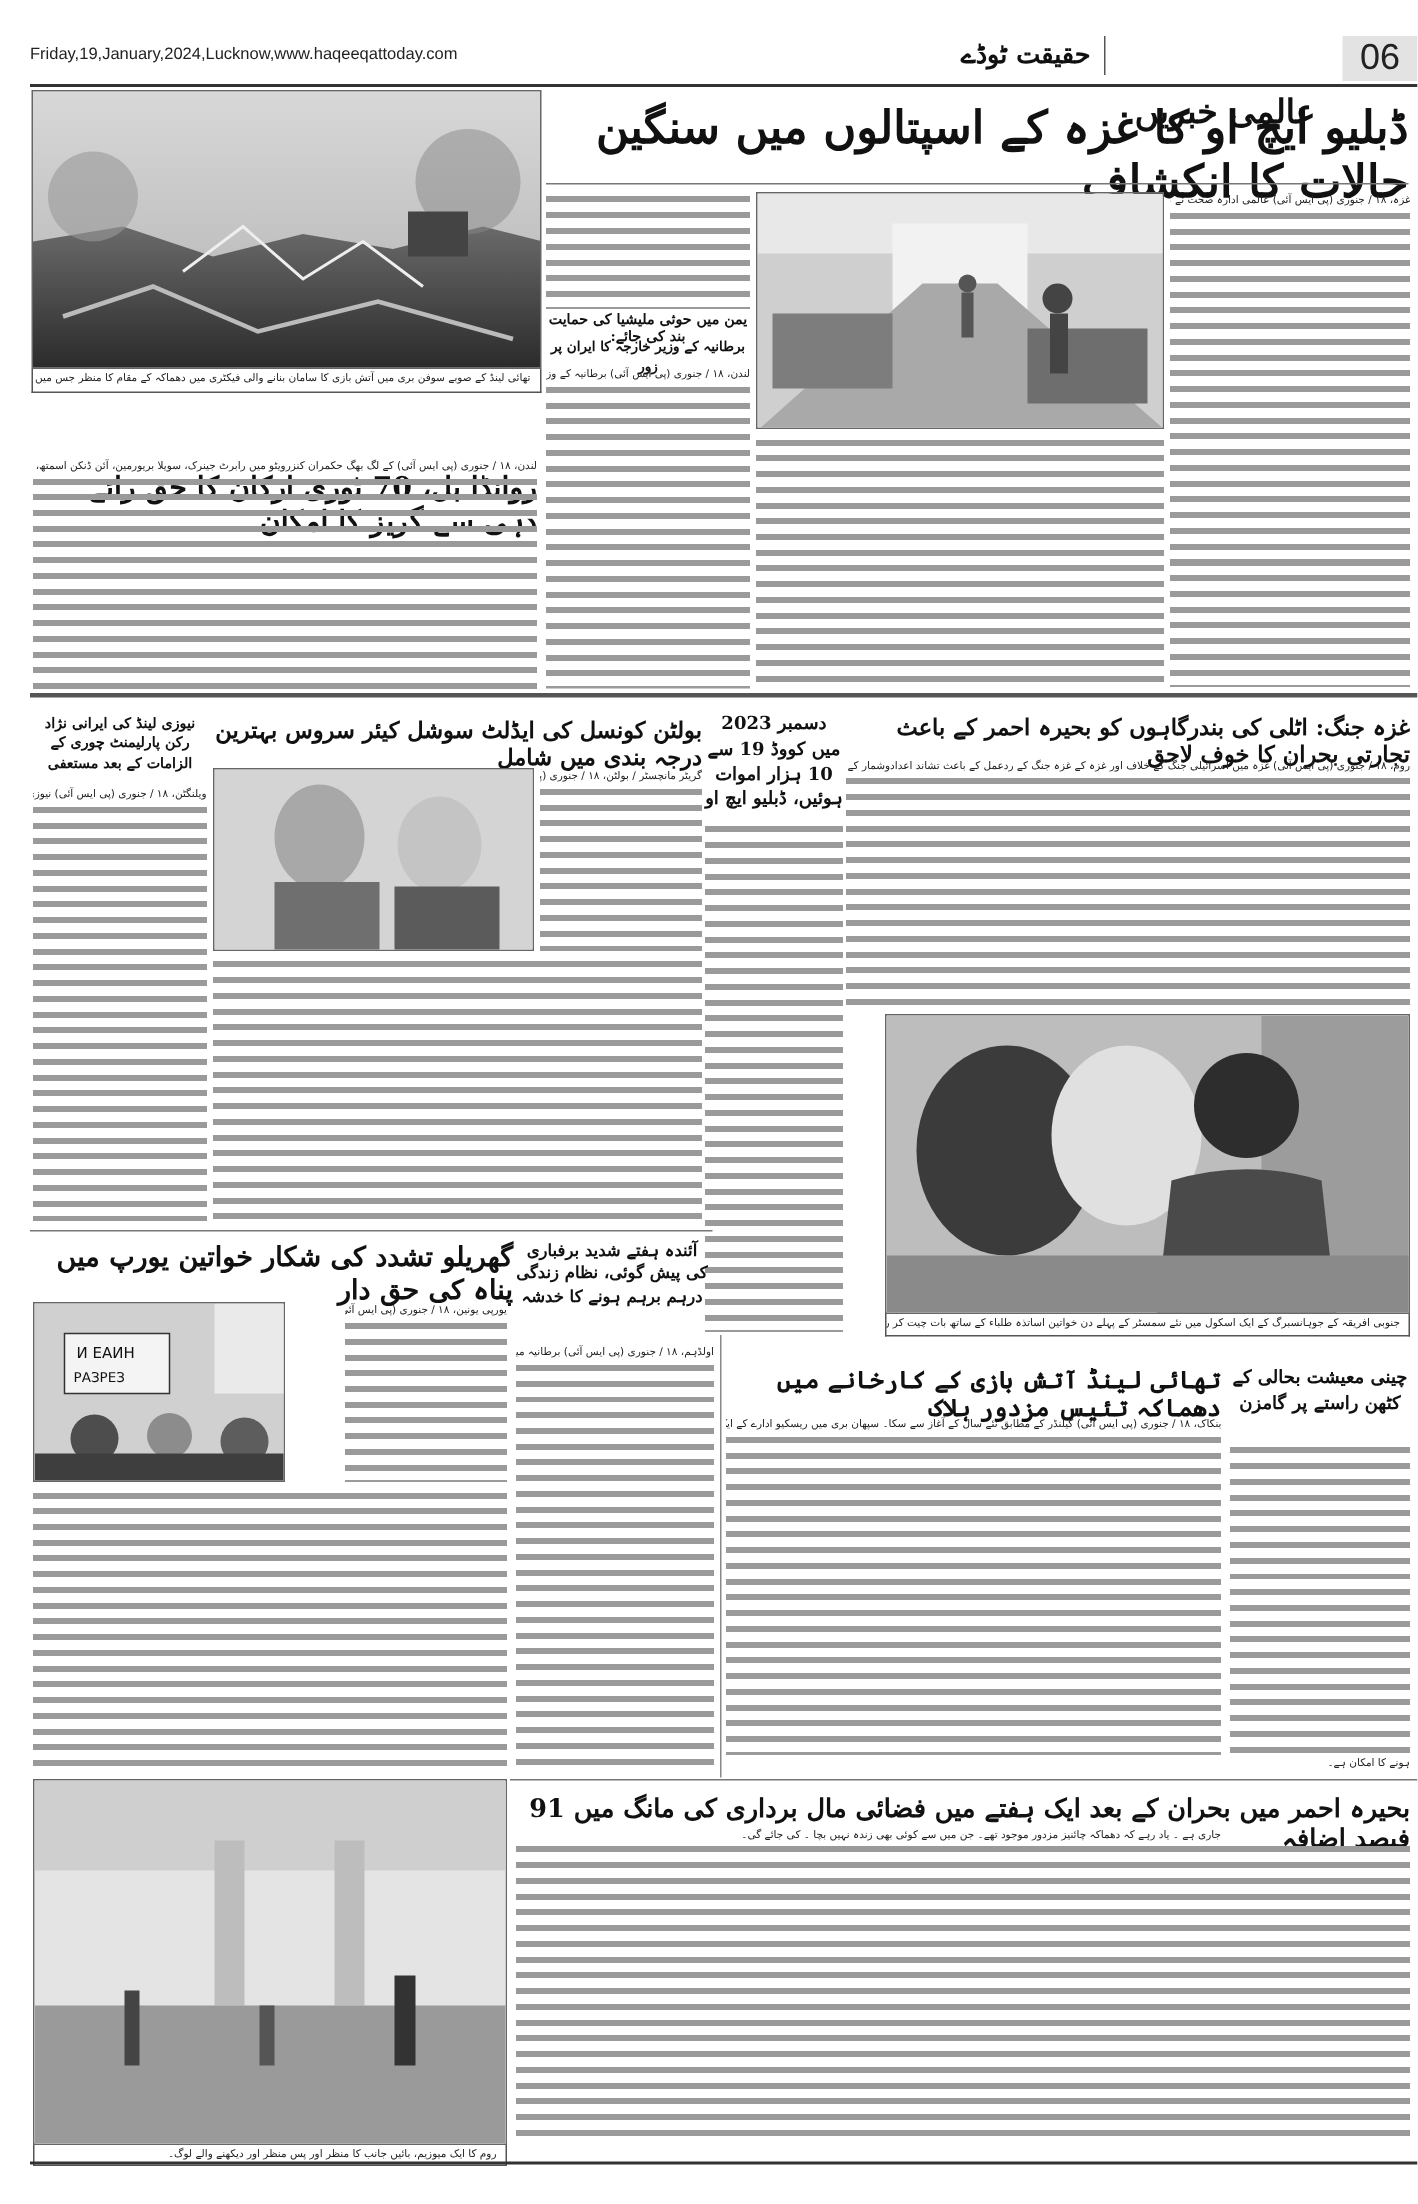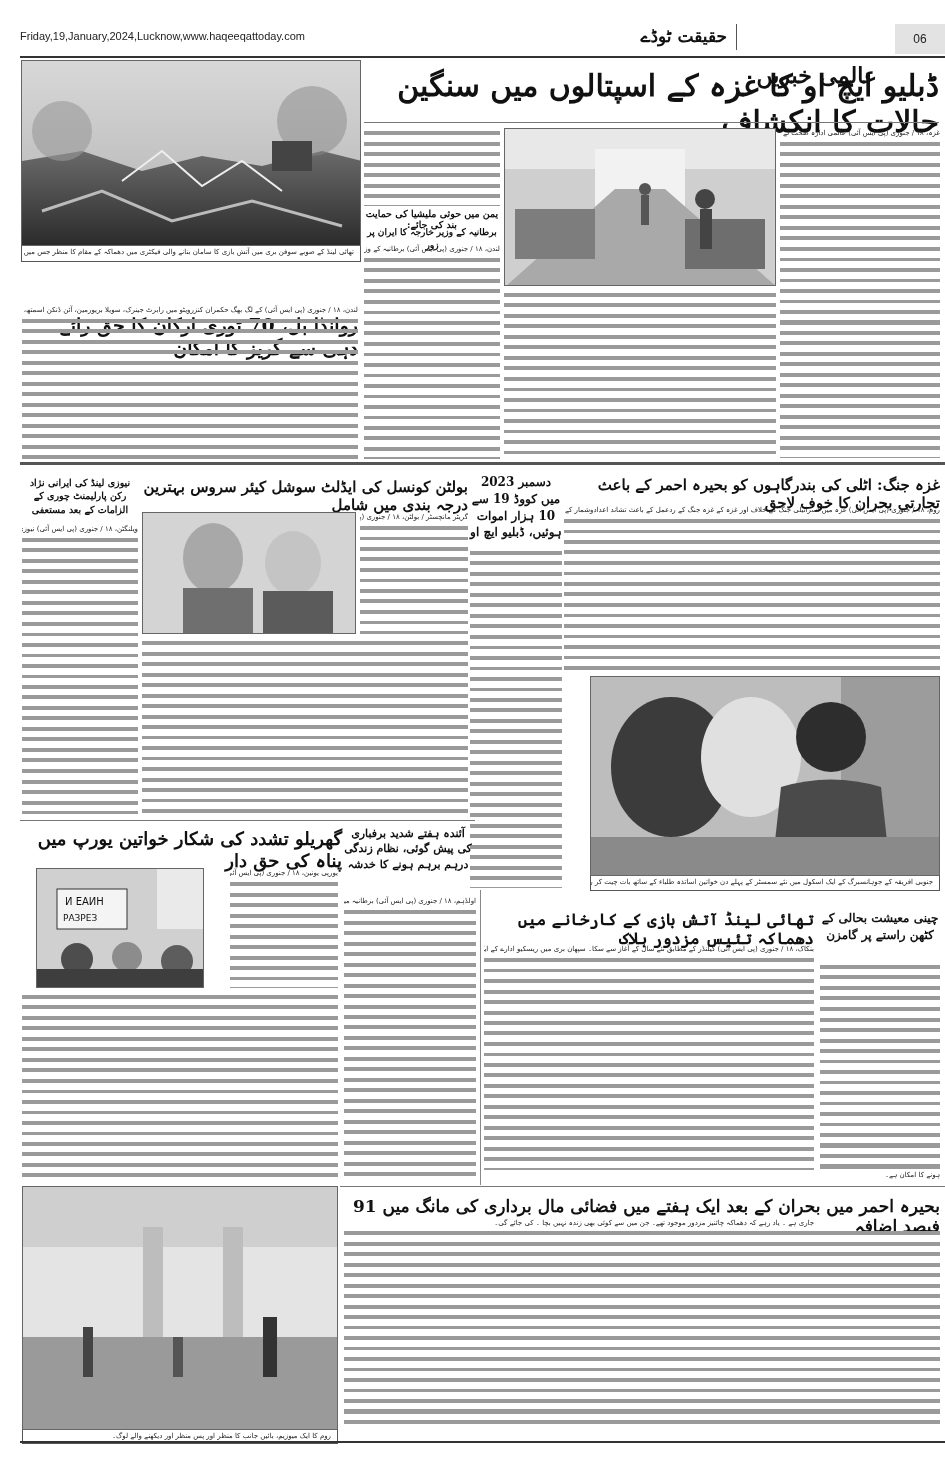--- a/index.html
+++ b/index.html
@@ -4,21 +4,21 @@
 <style>
   * { box-sizing: border-box; margin: 0; padding: 0; }
   html, body { width: 945px; height: 1469px; background: #fff; overflow: hidden; }
   body { font-family: "DejaVu Sans", sans-serif; color: #111; position: relative; }
 
   .masthead { position: absolute; left: 0; top: 0; width: 945px; height: 40px; }
   .masthead .dateline { position: absolute; left: 20px; top: 30px; font-family: "Liberation Sans", sans-serif; font-size: 11px; color: #222; }
   .masthead .section { position: absolute; right: 68px; top: 22px; font-family: "DejaVu Serif", serif; font-size: 22px; font-weight: bold; direction: rtl; margin-top: 40px; }
   .masthead .sep { position: absolute; right: 208px; top: 24px; width: 1px; height: 26px; background: #555; }
   .masthead .brand { position: absolute; right: 218px; top: 26px; font-family: "DejaVu Serif", serif; font-size: 17px; font-weight: bold; direction: rtl; }
-  .masthead .pageno { position: absolute; right: 0; top: 24px; width: 50px; height: 30px; background: #e3e3e3; font-family: "Liberation Sans", sans-serif; font-size: 12px; text-align: center; line-height: 30px; color: #222; }
+  .masthead .pageno { position: absolute; right: 0; top: 24px; width: 50px; height: 30px; background: #e3e3e3; font-family: "Liberation Sans", sans-serif; font-size: 24px; text-align: center; line-height: 30px; color: #222; }
   .rule { position: absolute; left: 20px; width: 925px; height: 2px; background: #333; }
 
   .hl { position: absolute; direction: rtl; text-align: right; font-family: "DejaVu Serif", serif; font-weight: bold; color: #111; line-height: 1.2; }
   .sub { position: absolute; direction: rtl; text-align: center; font-family: "DejaVu Serif", serif; font-weight: bold; color: #111; line-height: 1.4; }
 
   .col { position: absolute; direction: rtl; text-align: justify; font-size: 6.5px; line-height: 10.5px; color: #333; overflow: hidden; }
   .col .fill { display: block; height: 100%;
     background-image: repeating-linear-gradient(to bottom, transparent 0, transparent 3px, #9a9a9a 3px, #9a9a9a 7px, transparent 7px, transparent 10.5px); }
   .col .lead { display: block; font-size: 7px; color: #222; line-height: 10.5px; white-space: nowrap; overflow: hidden; }
 
@@ -151,21 +151,21 @@
 
 <div class="sub" style="left:22px;top:476px;width:116px;font-size:9.5px;">نیوزی لینڈ کی ایرانی نژاد رکن پارلیمنٹ چوری کے الزامات کے بعد مستعفی</div>
 <div class="col" style="left:22px;top:524px;width:116px;height:290px;">
   <span class="lead">ویلنگٹن، ۱۸ / جنوری (پی ایس آئی) نیوزی لینڈ کی پہلی خاتون پناہ گزین رکن</span>
   <span class="fill"></span>
 </div>
 
 <div class="hline" style="left:20px;top:820px;width:455px;"></div>
 
 <div class="hl" style="left:22px;top:828px;width:320px;font-size:18px;">گھریلو تشدد کی شکار خواتین یورپ میں پناہ کی حق دار</div>
-<div class="photo" style="left:36px;top:868px;width:168px;height:120px;">
+<div class="photo" style="left:22px;top:868px;width:168px;height:120px;">
   <svg width="204" height="120" viewBox="0 0 204 120" preserveAspectRatio="none">
     <rect width="204" height="120" fill="#d0d0d0"></rect>
     <rect x="120" y="0" width="84" height="60" fill="#eaeaea"></rect>
     <rect x="20" y="20" width="70" height="40" fill="#f4f4f4" stroke="#333"></rect>
     <text x="28" y="36" font-size="10" font-family="DejaVu Sans, sans-serif" fill="#111">И ЕАИН</text>
     <text x="26" y="52" font-size="9" font-family="DejaVu Sans, sans-serif" fill="#111">РАЗРЕЗ</text>
     <circle cx="40" cy="90" r="16" fill="#4d4d4d"></circle>
     <circle cx="90" cy="88" r="15" fill="#8c8c8c"></circle>
     <circle cx="140" cy="92" r="16" fill="#5d5d5d"></circle>
     <circle cx="180" cy="90" r="14" fill="#9e9e9e"></circle>

